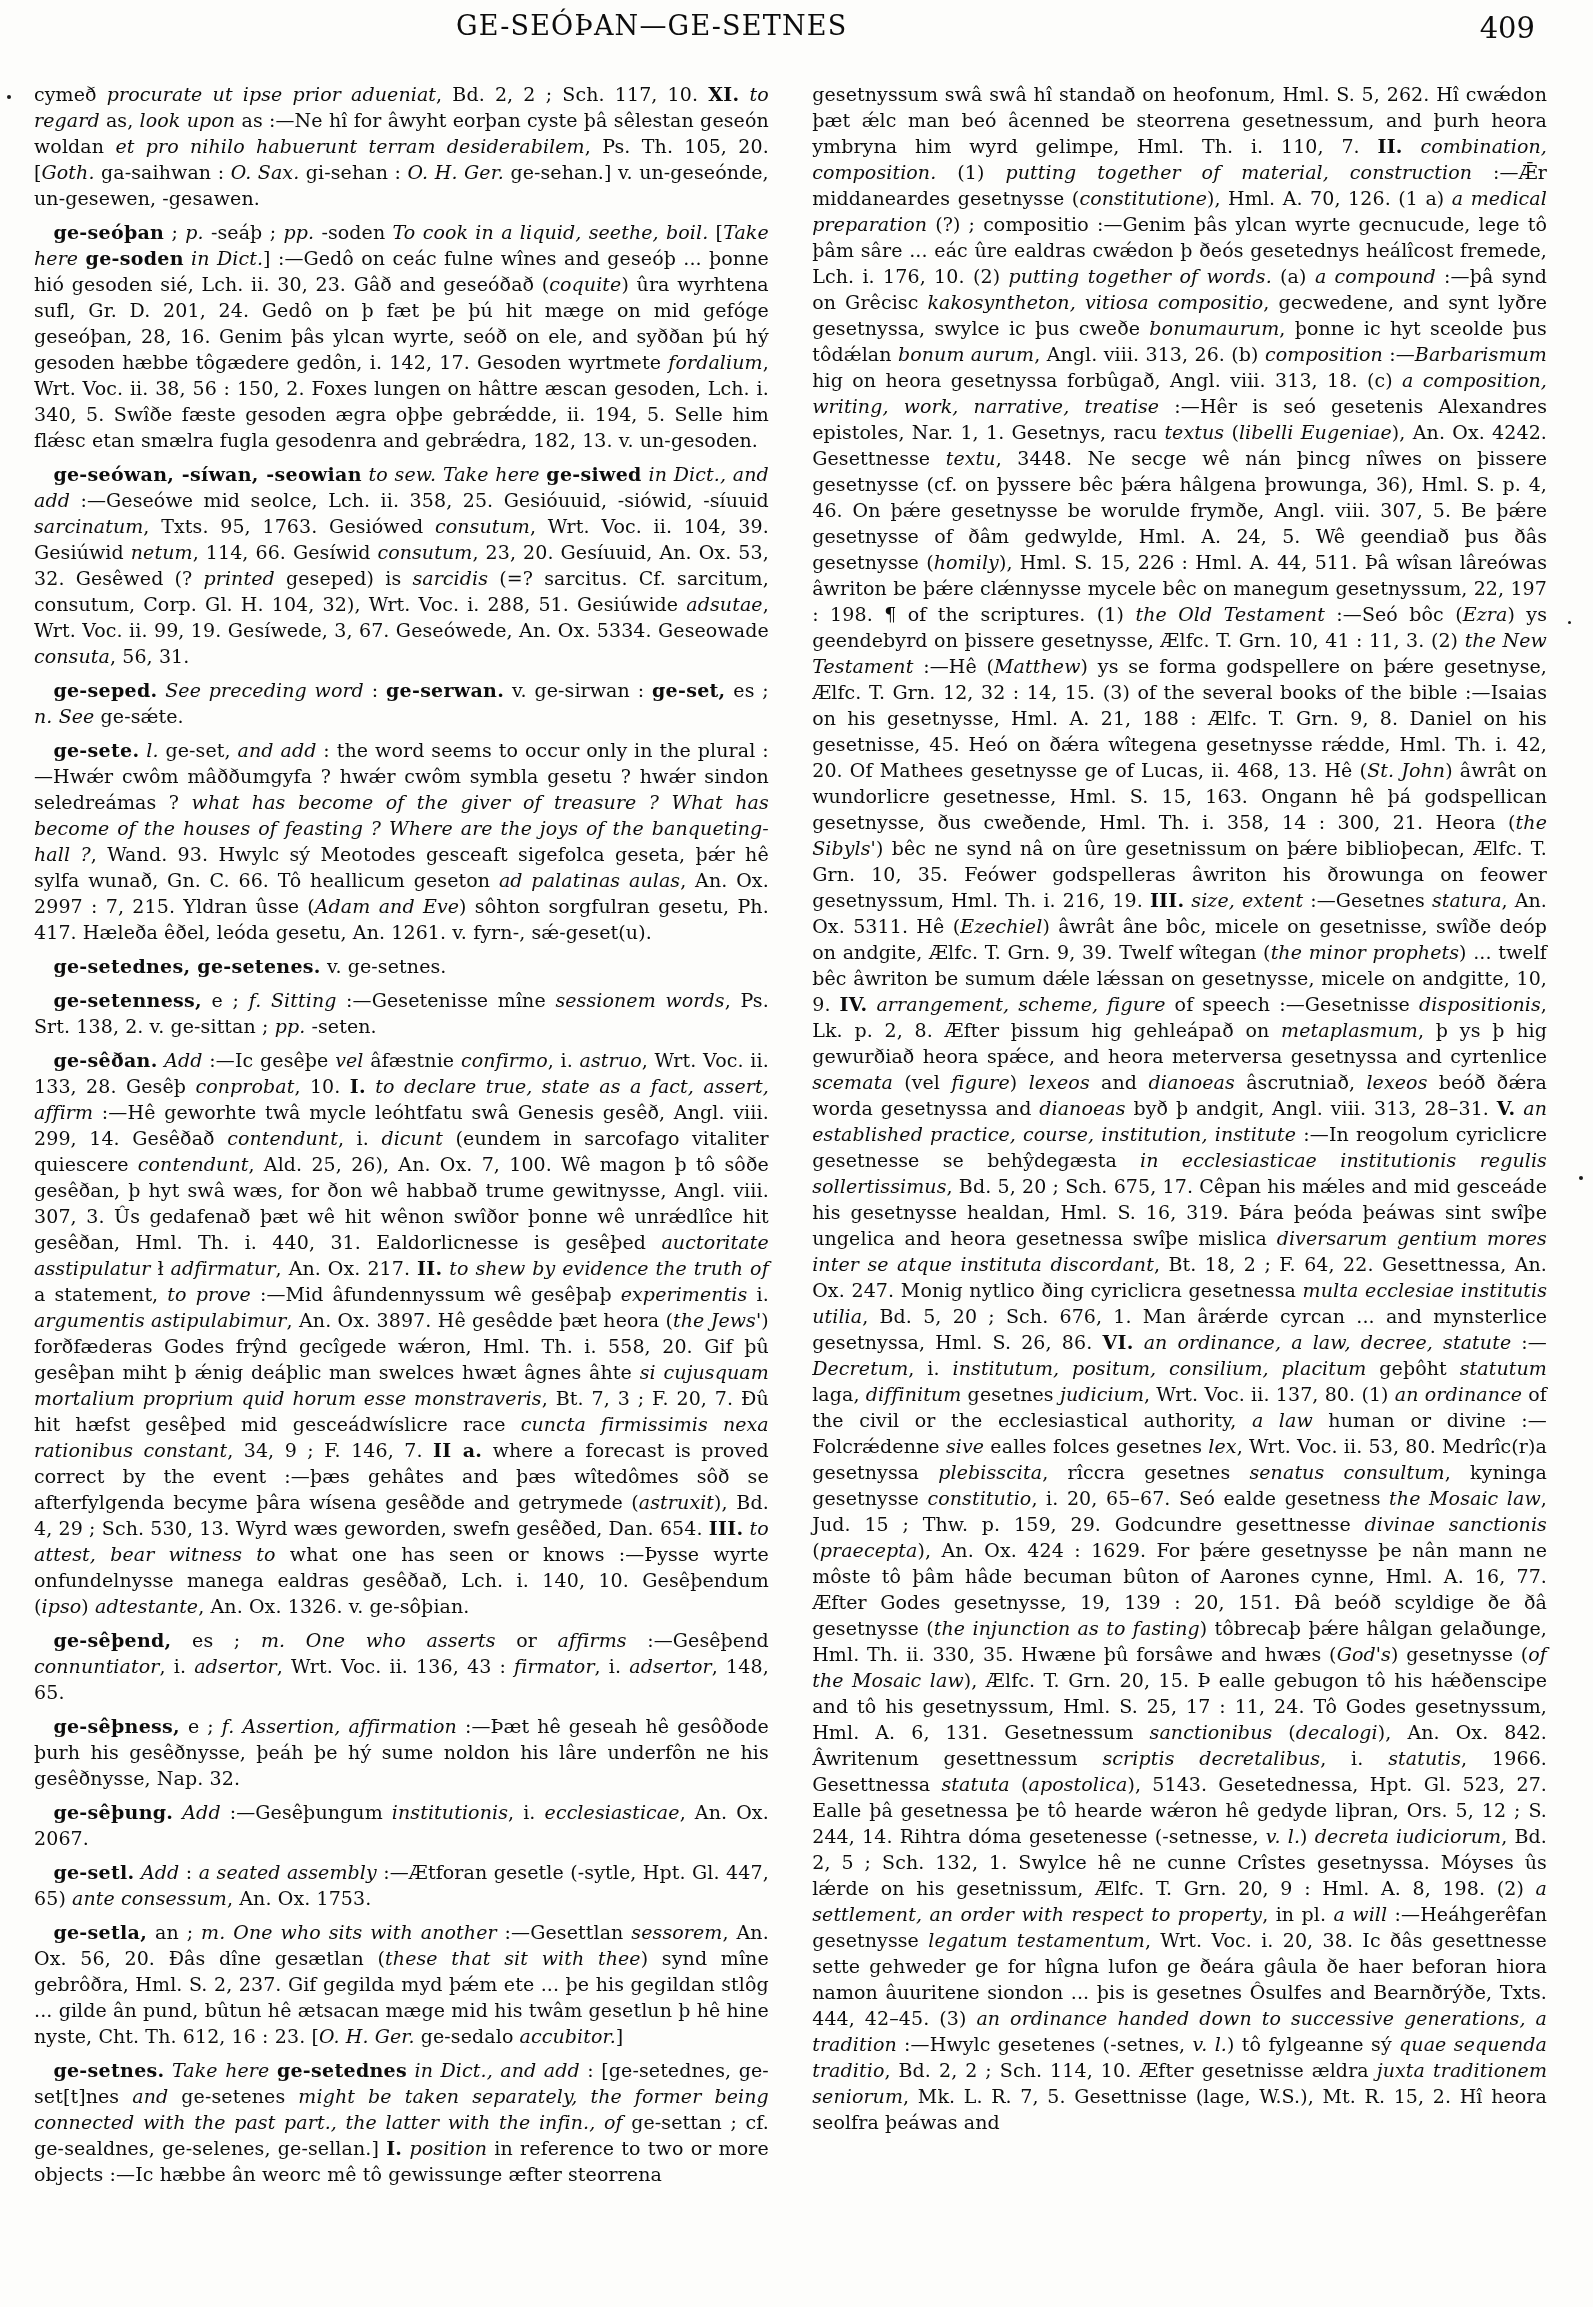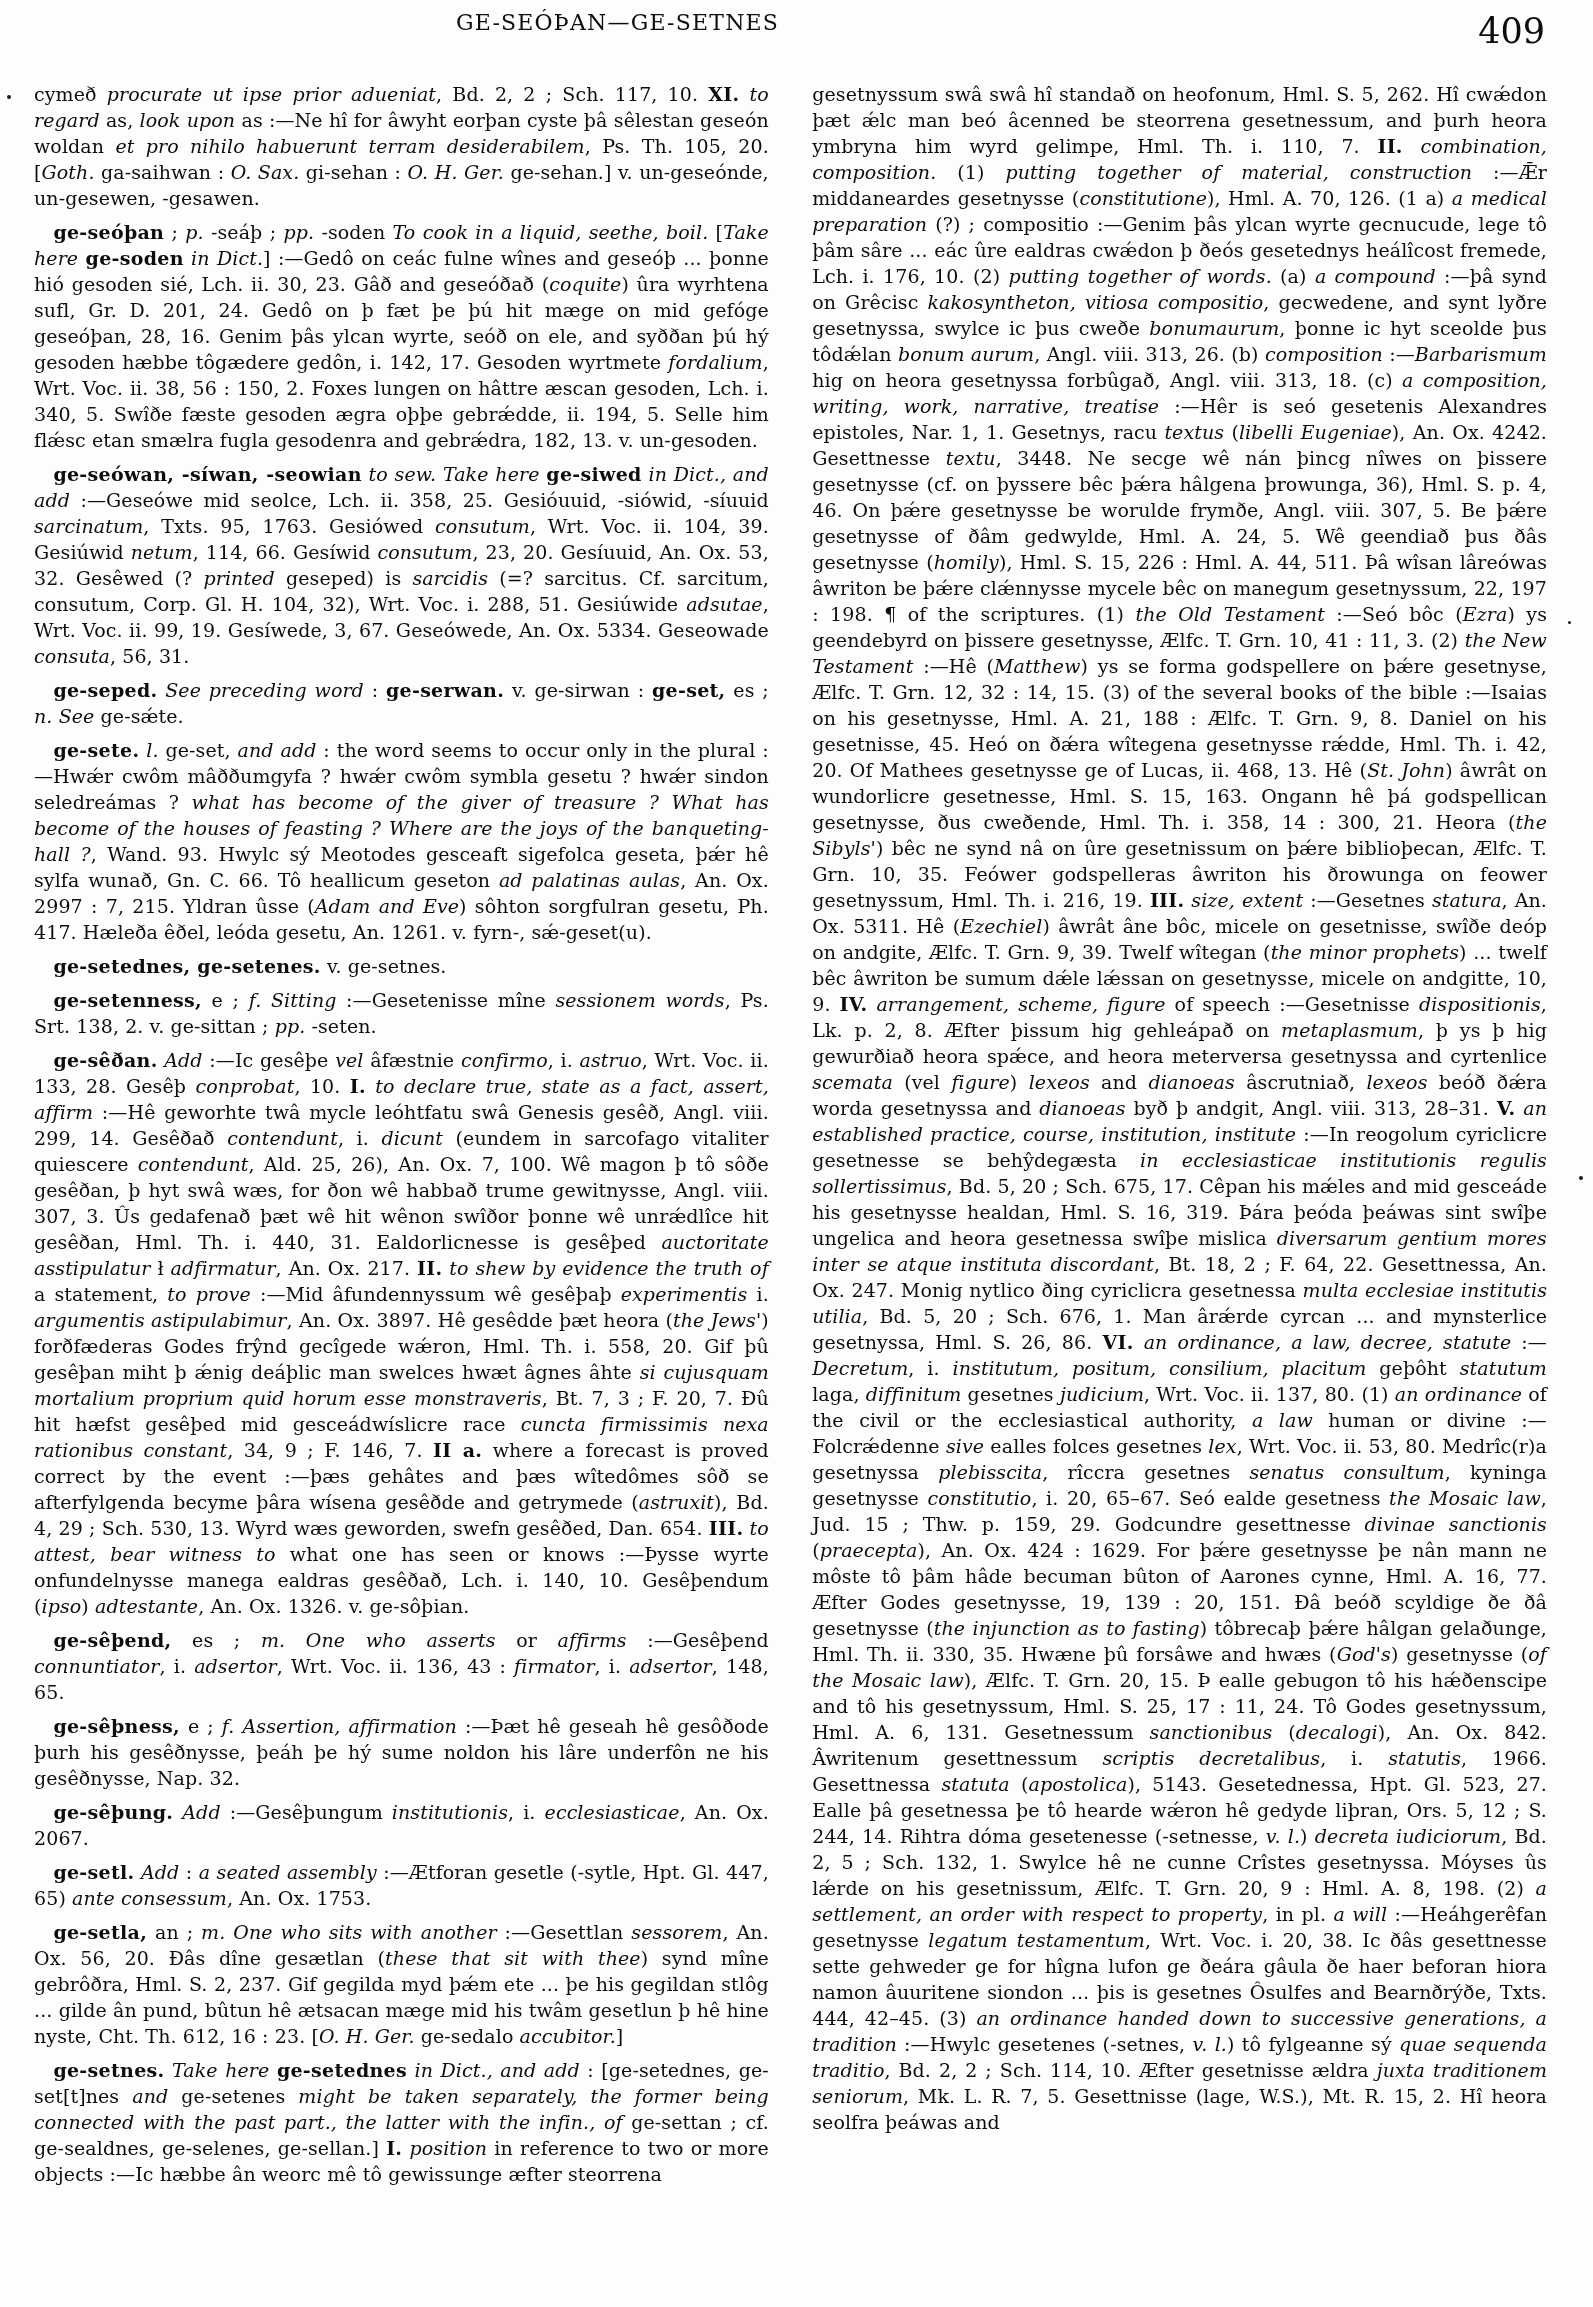--- a/index.html
+++ b/index.html
@@ -20,30 +20,30 @@
     position: absolute;
     top: 9.7px;
     left: 0;
     width: 1593px;
     height: 45px;
   }
   .header-title {
     position: absolute;
     left: 456px;
     top: 0;
-    font-size: 22px;
+    font-size: 27px;
     letter-spacing: 1.2px;
     font-weight: 500;
     white-space: nowrap;
   }
   .page-number {
     position: absolute;
-    right: 48px;
+    right: 58px;
     top: 1.6px;
-    font-size: 35px;
+    font-size: 29px;
   }
   .columns {
     position: absolute;
     top: 73px;
     left: 26px;
     width: 1529px;
     height: 2162px;
     display: flex;
     gap: 27.4px;
   }

